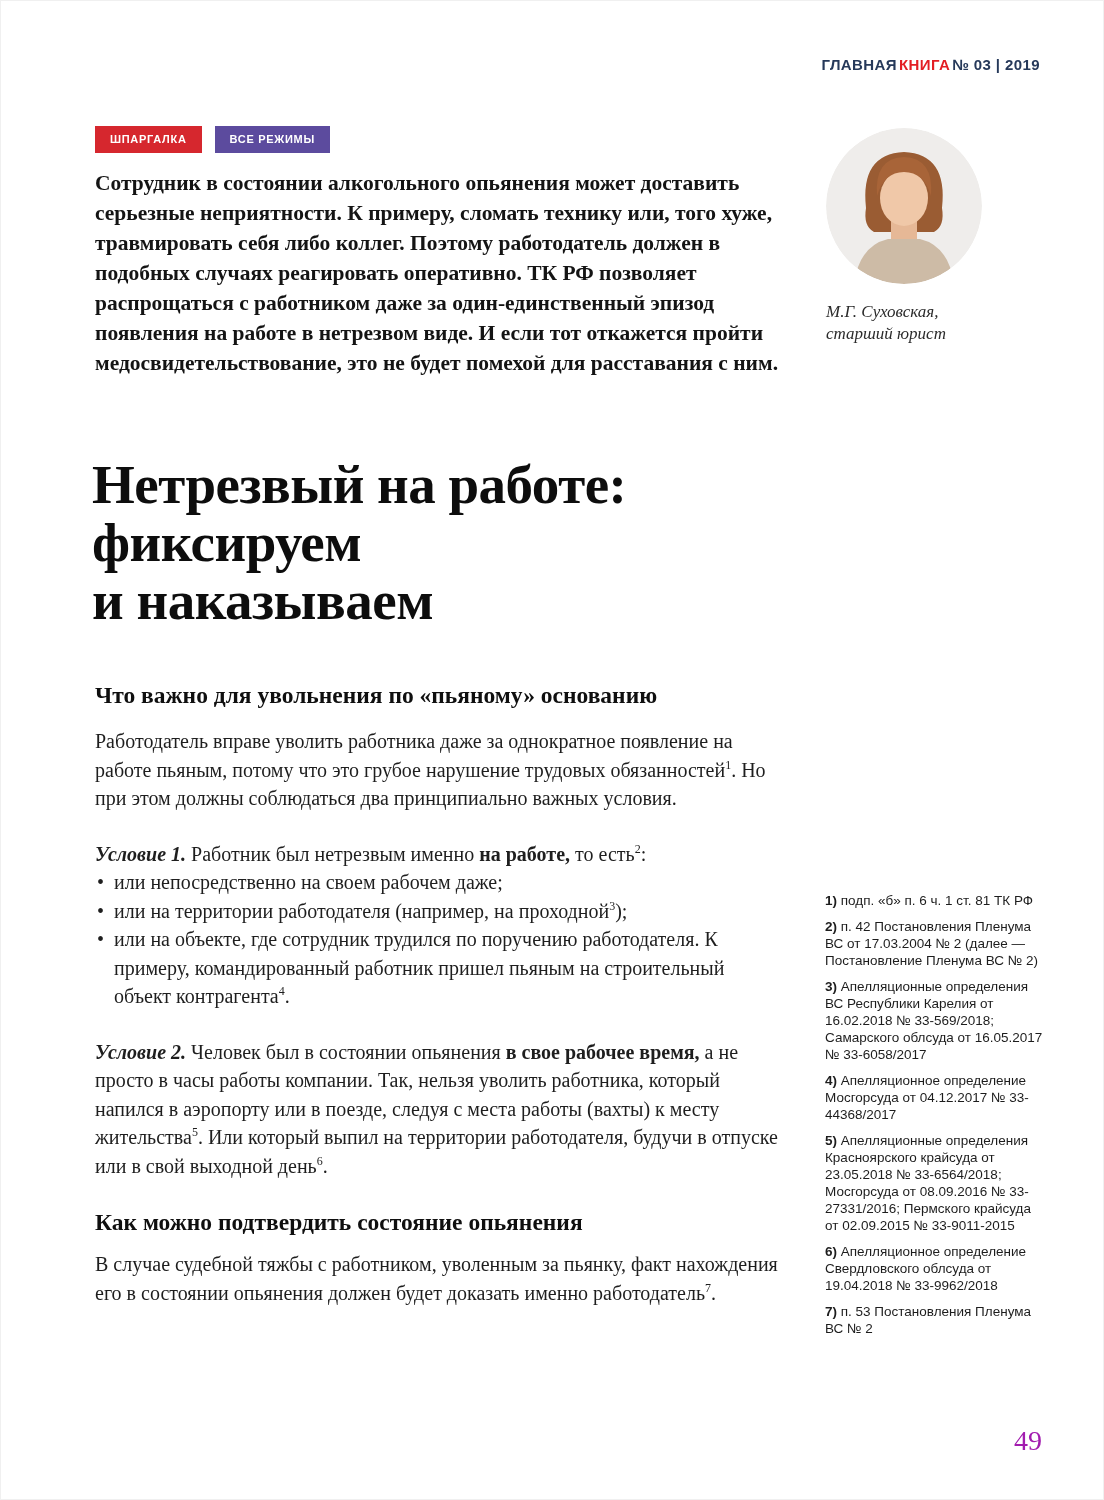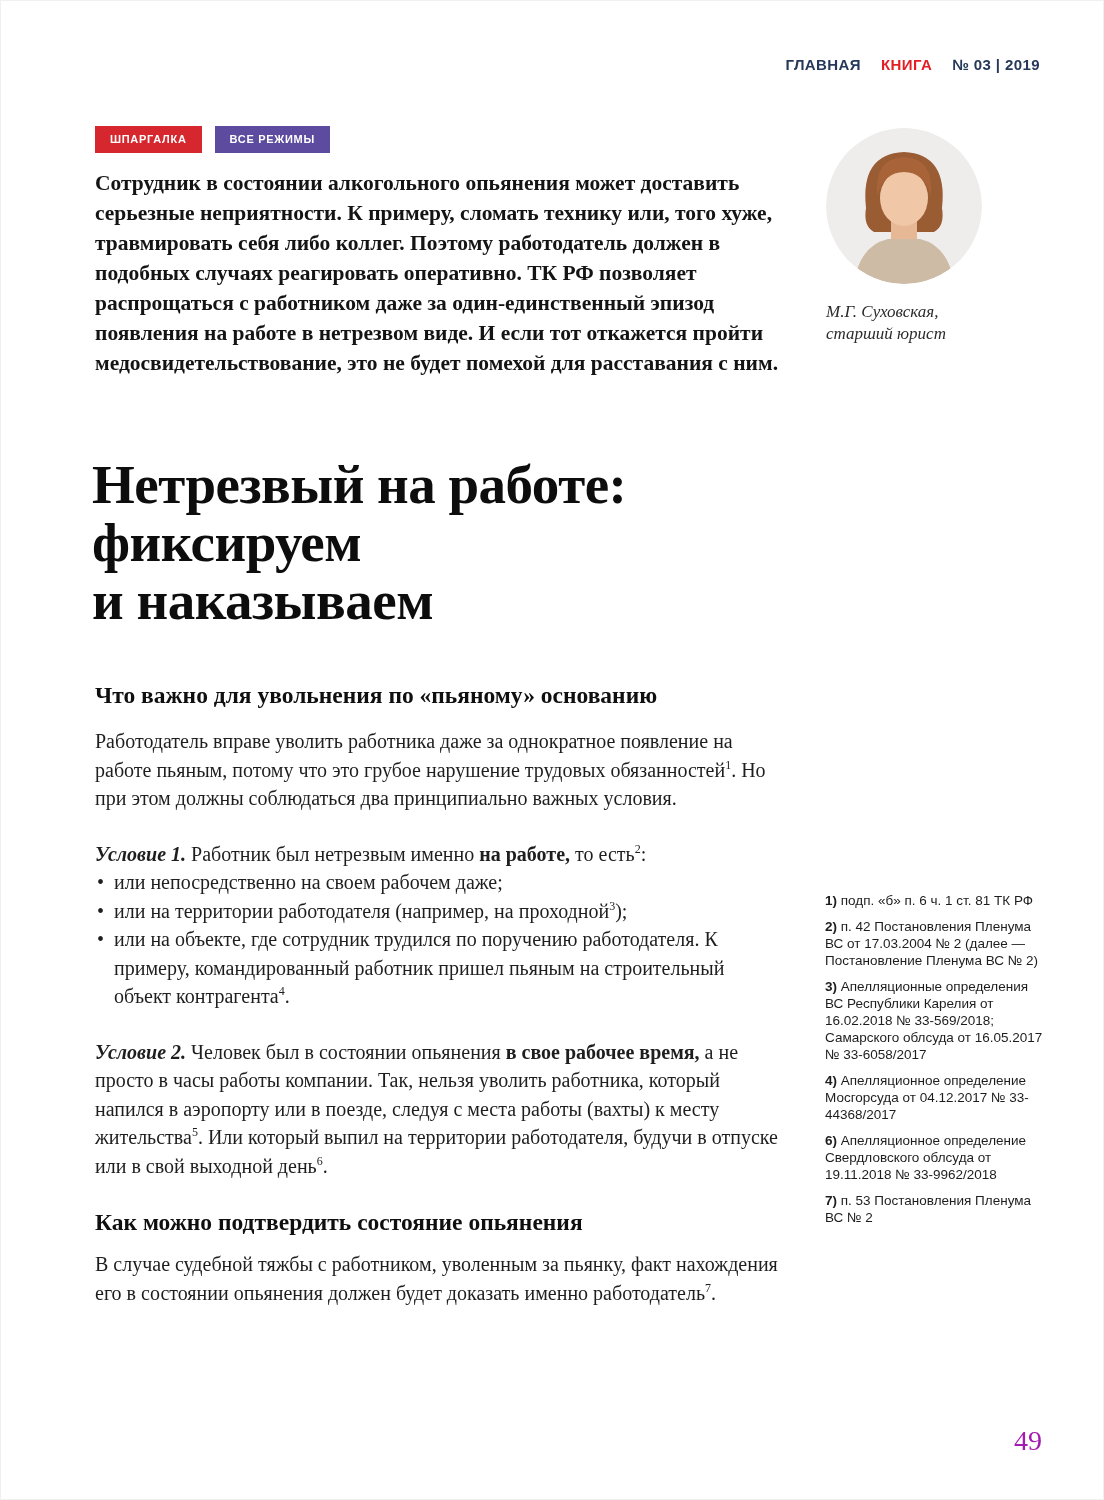--- a/index.html
+++ b/index.html
@@ -13,21 +13,21 @@
     overflow:hidden;
     box-shadow: inset 0 0 0 1px #f0f0f0;
   }
 
   
   .masthead {
     position:absolute; top:56px; right:64px;
     font-family:"Liberation Sans", sans-serif;
     font-weight:700; font-size:15px; letter-spacing:0.4px;
     color:var(--brand_navy, #26395a);
-    display:flex; gap:20px; align-items:baseline;
+    display:flex; gap:2px; align-items:baseline;
   }
   .masthead .accent { color:var(--brand_red, #e31e24); }
 
   
   .badges {
     position:absolute; top:126px; left:95px;
     display:flex; gap:13px;
     font-family:"Liberation Sans", sans-serif;
   }
   .badge {
@@ -161,19 +161,20 @@
 
     <h2 class="h2-second">Как можно подтвердить состояние опьянения</h2>
     <p><span>В случае судебной тяжбы с работником, уволенным за пьянку, факт нахождения его в состоянии опьянения должен будет доказать именно работодатель</span><sup>7</sup><span>.</span></p>
   </main>
 
   <aside class="footnotes">
       <div class="footnote"><b>1) </b><span>подп. «б» п. 6 ч. 1 ст. 81 ТК РФ</span></div>
       <div class="footnote"><b>2) </b><span>п. 42 Постановления Пленума ВС от 17.03.2004 № 2 (далее — Постановление Пленума ВС № 2)</span></div>
       <div class="footnote"><b>3) </b><span>Апелляционные определения ВС Республики Карелия от 16.02.2018 № 33-569/2018; Самарского облсуда от 16.05.2017 № 33-6058/2017</span></div>
       <div class="footnote"><b>4) </b><span>Апелляционное определение Мосгорсуда от 04.12.2017 № 33-44368/2017</span></div>
-      <div class="footnote"><b>6) </b><span>Апелляционное определение Свердловского облсуда от 19.11.2018 № 33-9962/2018</span></div>
+      <div class="footnote"><b>5) </b><span>Апелляционные определения Красноярского крайсуда от 23.05.2018 № 33-6564/2018; Мосгорсуда от 08.09.2016 № 33-27331/2016; Пермского крайсуда от 02.09.2015 № 33-9011-2015</span></div>
+      <div class="footnote"><b>6) </b><span>Апелляционное определение Свердловского облсуда от 19.04.2018 № 33-9962/2018</span></div>
       <div class="footnote"><b>7) </b><span>п. 53 Постановления Пленума ВС № 2</span></div>
     </aside>
 
   <div class="pageno">49</div>
 
 </div>
 
 </body></html>

